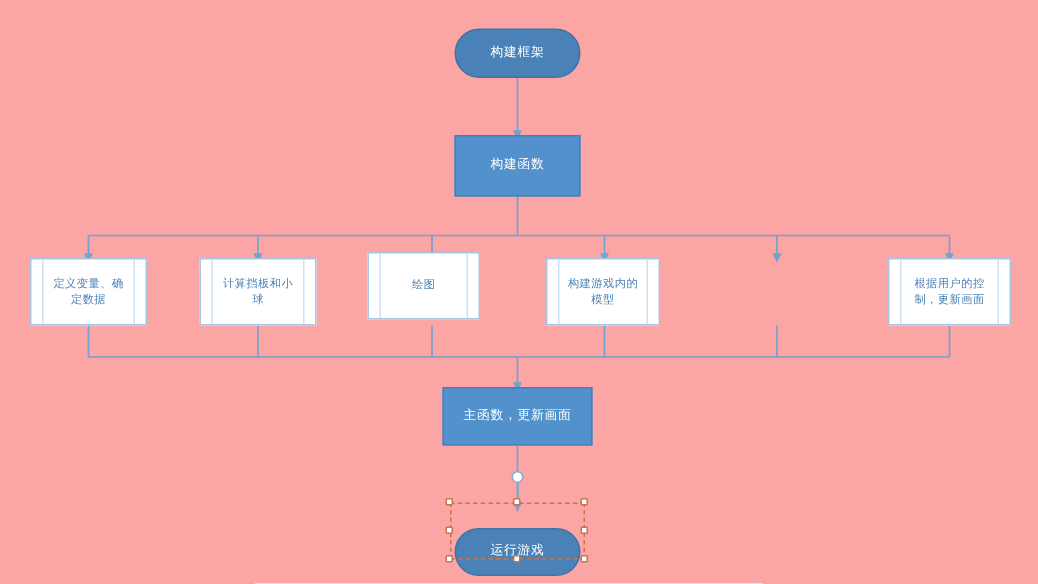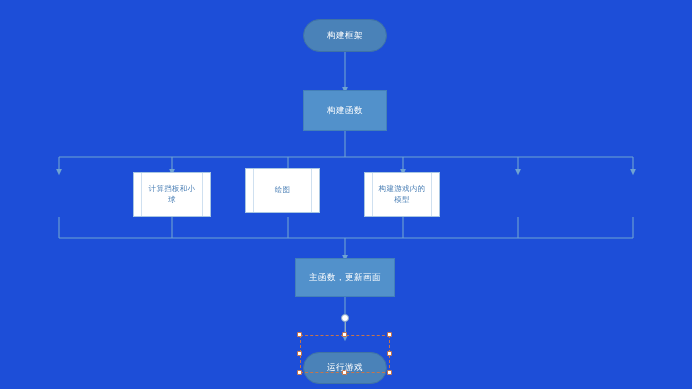--- a/index.html
+++ b/index.html
@@ -7,21 +7,21 @@
     padding: 0;
     background: #ffffff;
   }
   body {
     font-family: "DejaVu Sans", "Liberation Sans", sans-serif;
   }
   #canvas {
     position: relative;
     width: 692px;
     height: 389px;
-    background: #1d4ed8;
+    background: #fca5a5;
     overflow: hidden;
   }
 
   
   .node {
     position: absolute;
     box-sizing: border-box;
     display: flex;
     align-items: center;
     justify-content: center;
@@ -157,36 +157,44 @@
   </svg>
 
   <div class="node node-terminator" style="left:303px; top:19px; width:84px; height:33px;">
     <span class="node-label">构建框架</span>
   </div>
 
   <div class="node node-process-filled" style="left:303px; top:90px; width:84px; height:41px;">
     <span class="node-label">构建函数</span>
   </div>
 
+  <div class="node node-process-open" style="left:20px; top:172px; width:78px; height:45px;">
+    <span class="node-label">定义变量、确
+定数据</span>
+  </div>
 
   <div class="node node-process-open" style="left:133px; top:172px; width:78px; height:45px;">
     <span class="node-label">计算挡板和小
 球</span>
   </div>
 
   <div class="node node-process-open" style="left:245px; top:168px; width:75px; height:45px;">
     <span class="node-label">绘图</span>
   </div>
 
   <div class="node node-process-open" style="left:364px; top:172px; width:76px; height:45px;">
     <span class="node-label">构建游戏内的
 模型</span>
   </div>
 
 
+  <div class="node node-process-open" style="left:592px; top:172px; width:82px; height:45px;">
+    <span class="node-label">根据用户的控
+制，更新画面</span>
+  </div>
 
   <div class="node node-process-filled" style="left:295px; top:258px; width:100px; height:39px;">
     <span class="node-label">主函数，更新画面</span>
   </div>
 
   <div class="node node-terminator" style="left:303px; top:338px; width:84px; height:32px;margin-top:14px;">
     <span class="node-label">运行游戏</span>
   </div>
 
   <div class="selection-box" style="left:300px; top:335px; width:90px; height:38px;"></div>

